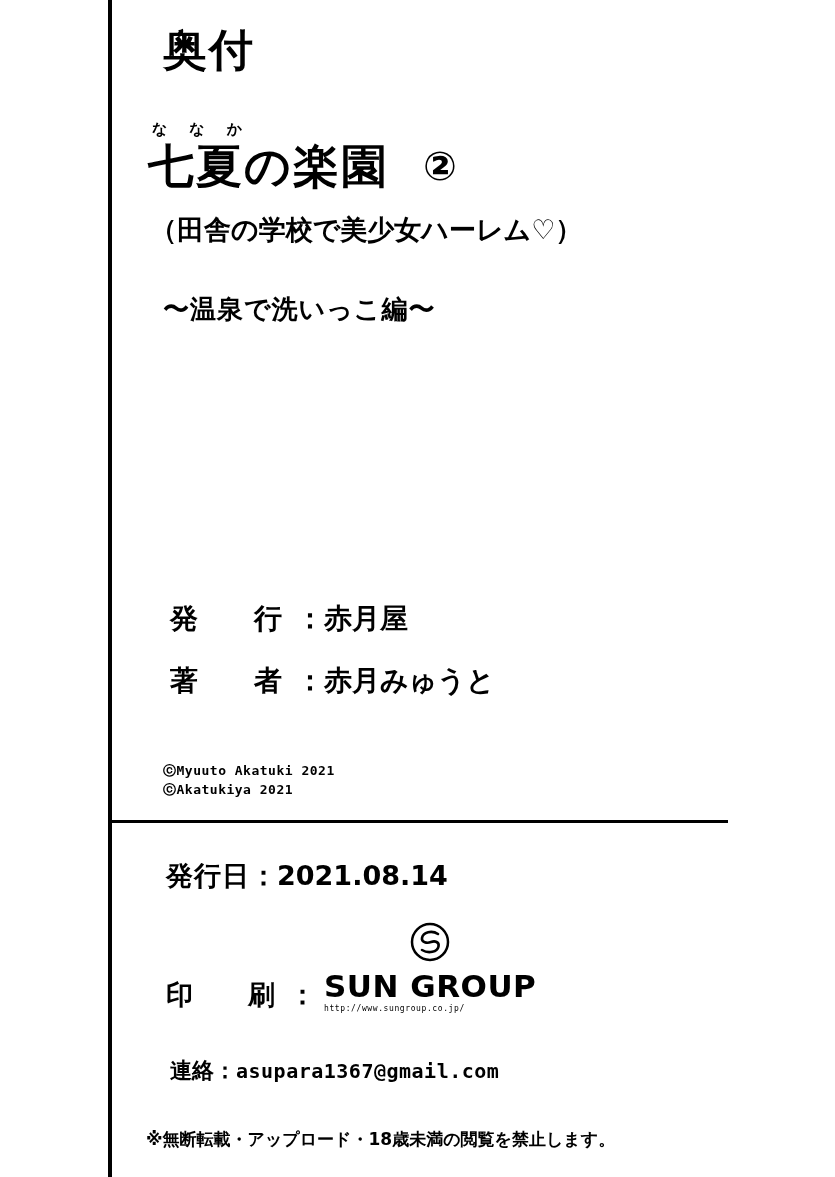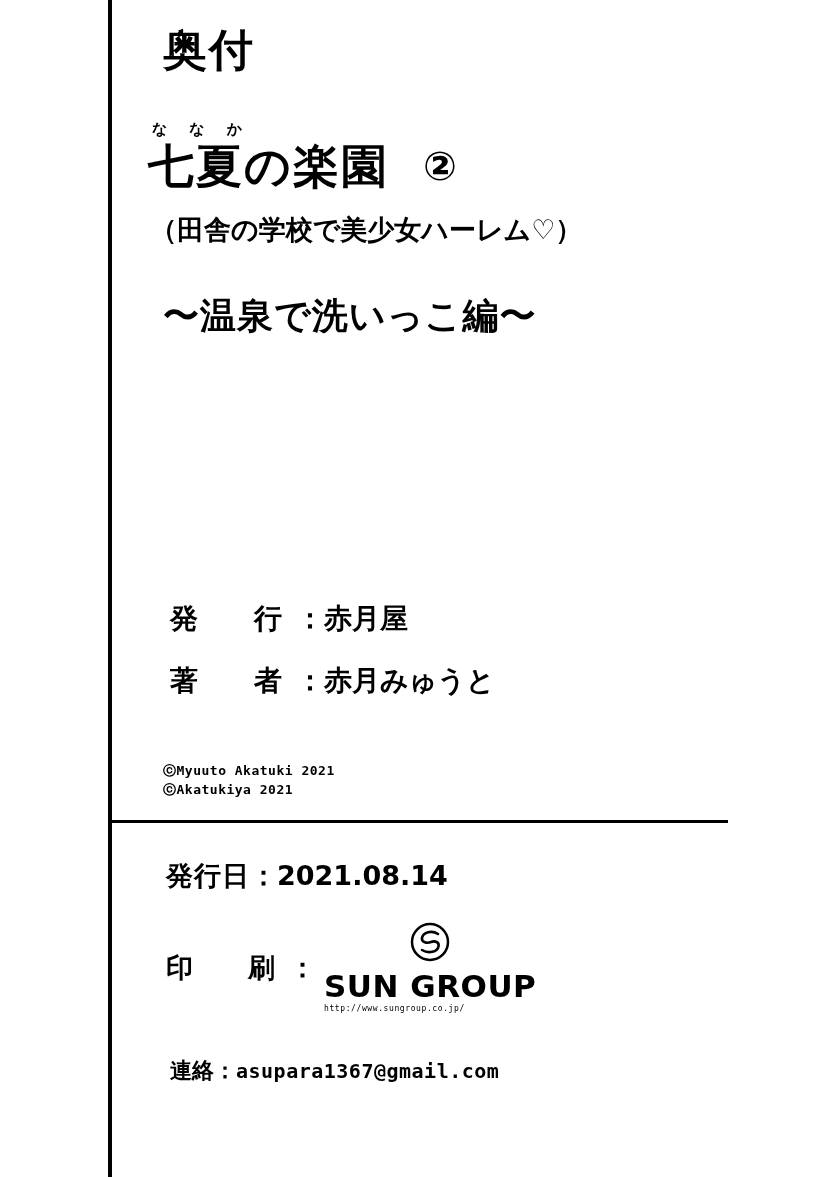--- a/index.html
+++ b/index.html
@@ -81,21 +81,21 @@
     letter-spacing: 0px;
     white-space: nowrap;
   }
 
   .title-arc {
     position: absolute;
     left: 163px;
     top: 292px;
     font-family: "DejaVu Sans", sans-serif;
     font-weight: bold;
-    font-size: 36px;
+    font-size: 26px;
     letter-spacing: 1px;
     white-space: nowrap;
   }
 
   .credit-line {
     position: absolute;
     font-family: "DejaVu Sans", sans-serif;
     font-weight: bold;
     font-size: 28px;
     white-space: nowrap;
@@ -133,21 +133,21 @@
     font-size: 27px;
     white-space: nowrap;
   }
   .pub-date .lbl { letter-spacing: 1px; }
 
   .print-row {
     position: absolute;
     left: 166px;
     top: 922px;
     display: flex;
-    align-items: center;
+    align-items: flex-end;
     white-space: nowrap;
   }
   .print-row .lbl {
     font-family: "DejaVu Sans", sans-serif;
     font-weight: bold;
     font-size: 27px;
     letter-spacing: 14px;
   }
   .print-row .colon {
     font-family: "DejaVu Sans", sans-serif;
@@ -270,14 +270,15 @@
         <span class="logo-url">http://www.sungroup.co.jp/</span>
       </span>
     </span>
   </div>
 
 
   <div class="contact-line">
     <span>連絡：</span><span class="addr">asupara1367@gmail.com</span>
   </div>
 
+  <div class="notice-line">※無断転載・アップロード・18歳未満の閲覧を禁止します。</div>
 
 </div>
 
 </body></html>

